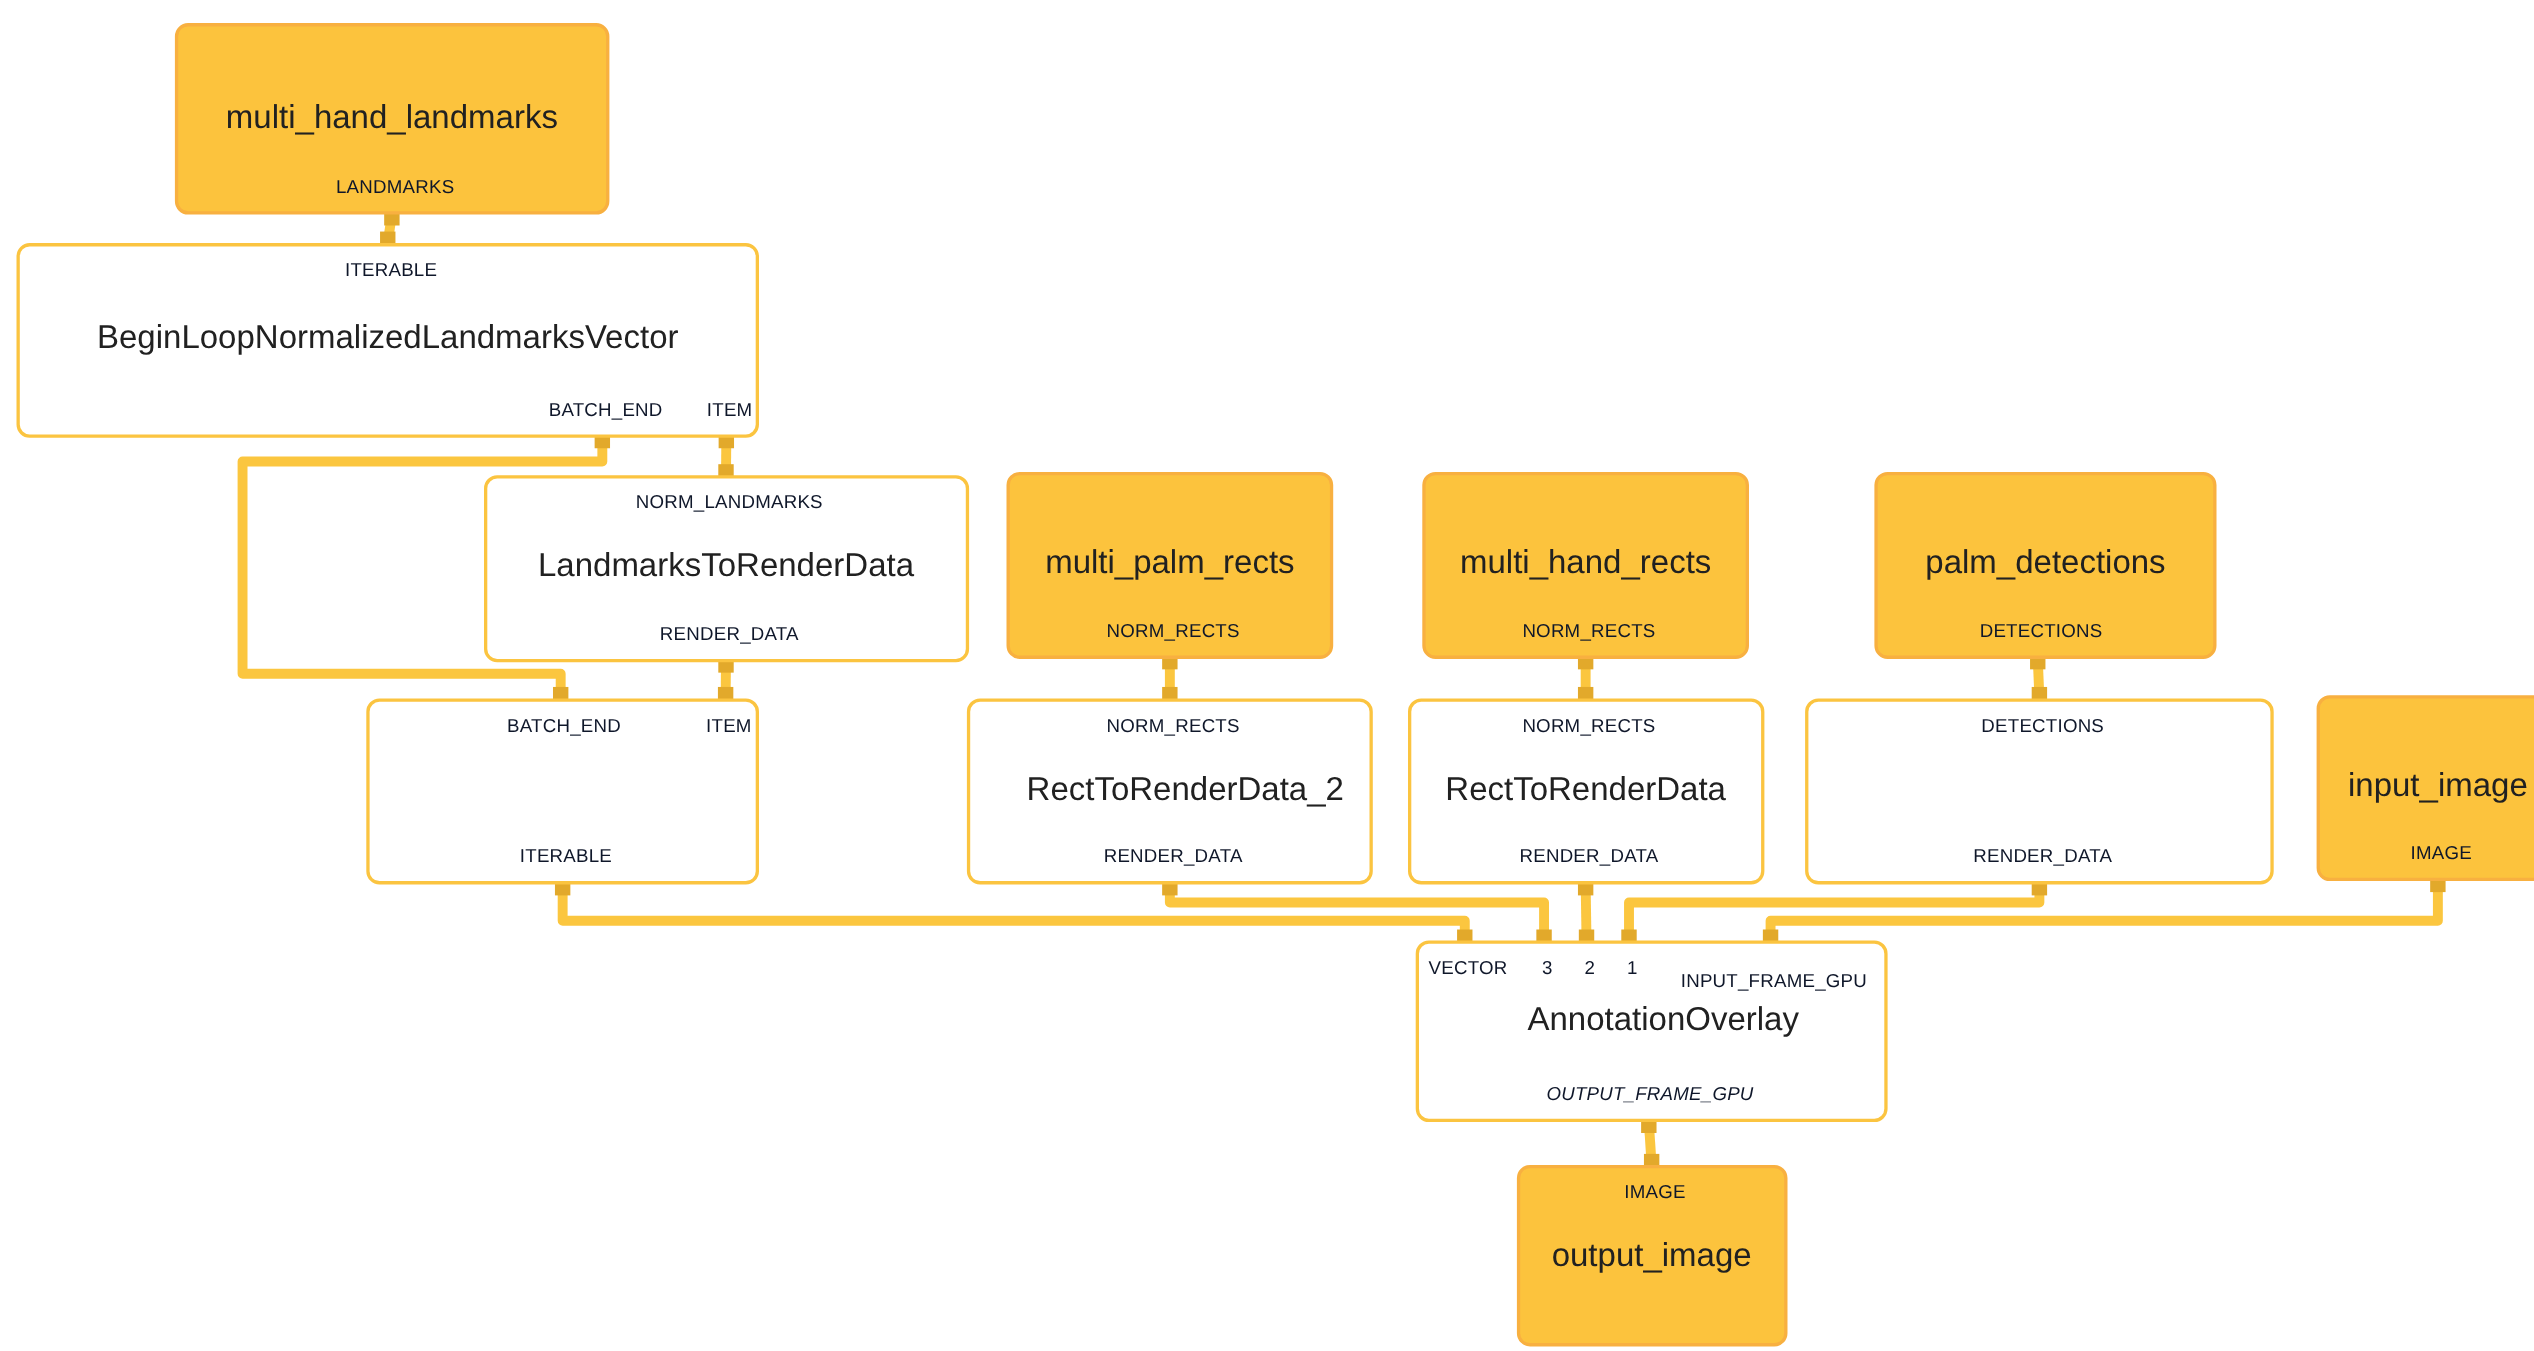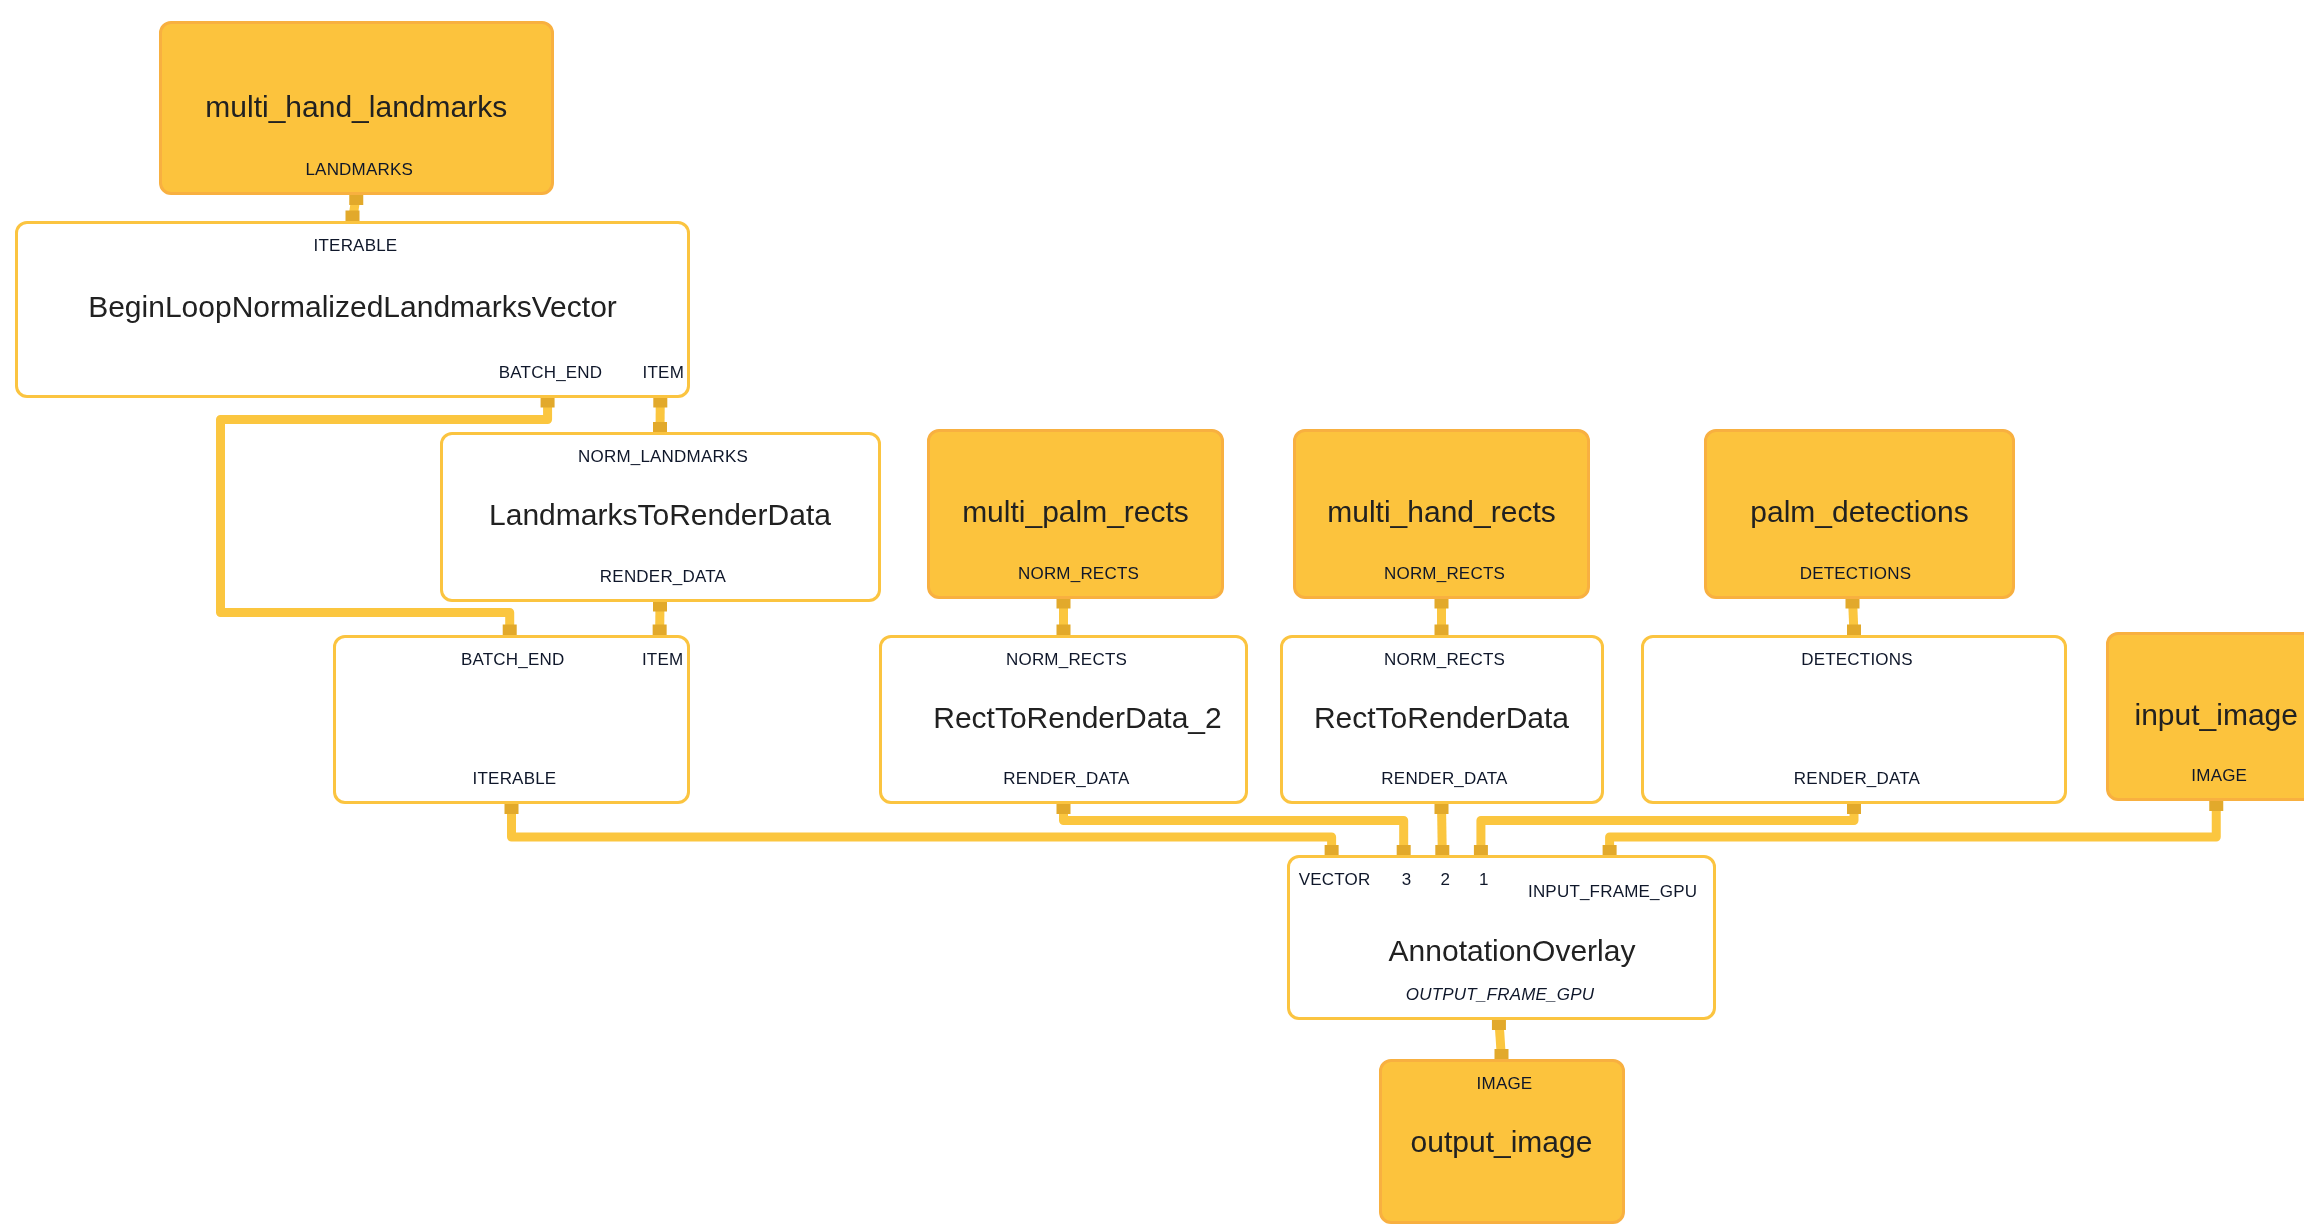--- a/index.html
+++ b/index.html
@@ -87,21 +87,21 @@
         <div class="title" style="top: 66px;">BeginLoopNormalizedLandmarksVector</div>
         <div class="port-label in" style="left: 337.5px; top: 12px;">ITERABLE</div>
         <div class="port-label out" style="left: 532.575px; bottom: 12px;">BATCH_END</div>
         <div class="port-label out" style="left: 645.3px; bottom: 12px;">ITEM</div>
       </div>
       <div class="node calc" style="left: 439.5px; top: 432px; width: 441px; height: 169.5px;">
         <div class="title" style="top: 63px;">LandmarksToRenderData</div>
         <div class="port-label in" style="left: 220.5px; top: 12px;">NORM_LANDMARKS</div>
         <div class="port-label out" style="left: 220.5px; bottom: 12px;">RENDER_DATA</div>
       </div>
-      <div class="node io" style="left: 915px; top: 429px; width: 297px; height: 169.5px; margin-left: 12px;">
+      <div class="node io" style="left: 915px; top: 429px; width: 297px; height: 169.5px;">
         <div class="title" style="top: 63px;">multi_palm_rects</div>
         <div class="port-label out" style="left: 148.5px; bottom: 12px;">NORM_RECTS</div>
       </div>
       <div class="node io" style="left: 1293px; top: 429px; width: 297px; height: 169.5px;">
         <div class="title" style="top: 63px;">multi_hand_rects</div>
         <div class="port-label out" style="left: 148.5px; bottom: 12px;">NORM_RECTS</div>
       </div>
       <div class="node io" style="left: 1704px; top: 429px; width: 311px; height: 169.5px;">
         <div class="title" style="top: 63px;">palm_detections</div>
         <div class="port-label out" style="left: 148.5px; bottom: 12px;">DETECTIONS</div>
@@ -123,21 +123,21 @@
       </div>
       <div class="node calc" style="left: 1641px; top: 634.5px; width: 426px; height: 169.5px;">
         <div class="port-label in" style="left: 213px; top: 12px;">DETECTIONS</div>
         <div class="port-label out" style="left: 213px; bottom: 12px;">RENDER_DATA</div>
       </div>
       <div class="node io" style="left: 2106px; top: 631.5px; width: 220.5px; height: 169.5px;">
         <div class="title" style="top: 63px;">input_image</div>
         <div class="port-label out" style="left: 110.25px; bottom: 12px;">IMAGE</div>
       </div>
       <div class="node calc" style="left: 1287px; top: 855px; width: 429px; height: 165px;">
-        <div class="title" style="top: 76px; margin-left: 21px;">AnnotationOverlay</div>
+        <div class="title" style="top: 52px; margin-left: 21px;">AnnotationOverlay</div>
         <div class="port-label in" style="left: 44.616px; top: 12px;">VECTOR</div>
         <div class="port-label in" style="left: 116.688px; top: 12px;">3</div>
         <div class="port-label in" style="left: 155.298px; top: 12px;">2</div>
         <div class="port-label in" style="left: 193.908px; top: 12px;">1</div>
         <div class="port-label in" style="left: 322.608px; top: 24px;">INPUT_FRAME_GPU</div>
         <div class="port-label out" style="left: 210px; bottom: 12px; font-style: italic;">OUTPUT_FRAME_GPU</div>
       </div>
       <div class="node io" style="left: 1378.5px; top: 1059px; width: 246px; height: 165px;">
         <div class="title" style="top: 63px;">output_image</div>
         <div class="port-label in" style="left: 123px; top: 12px;">IMAGE</div>

